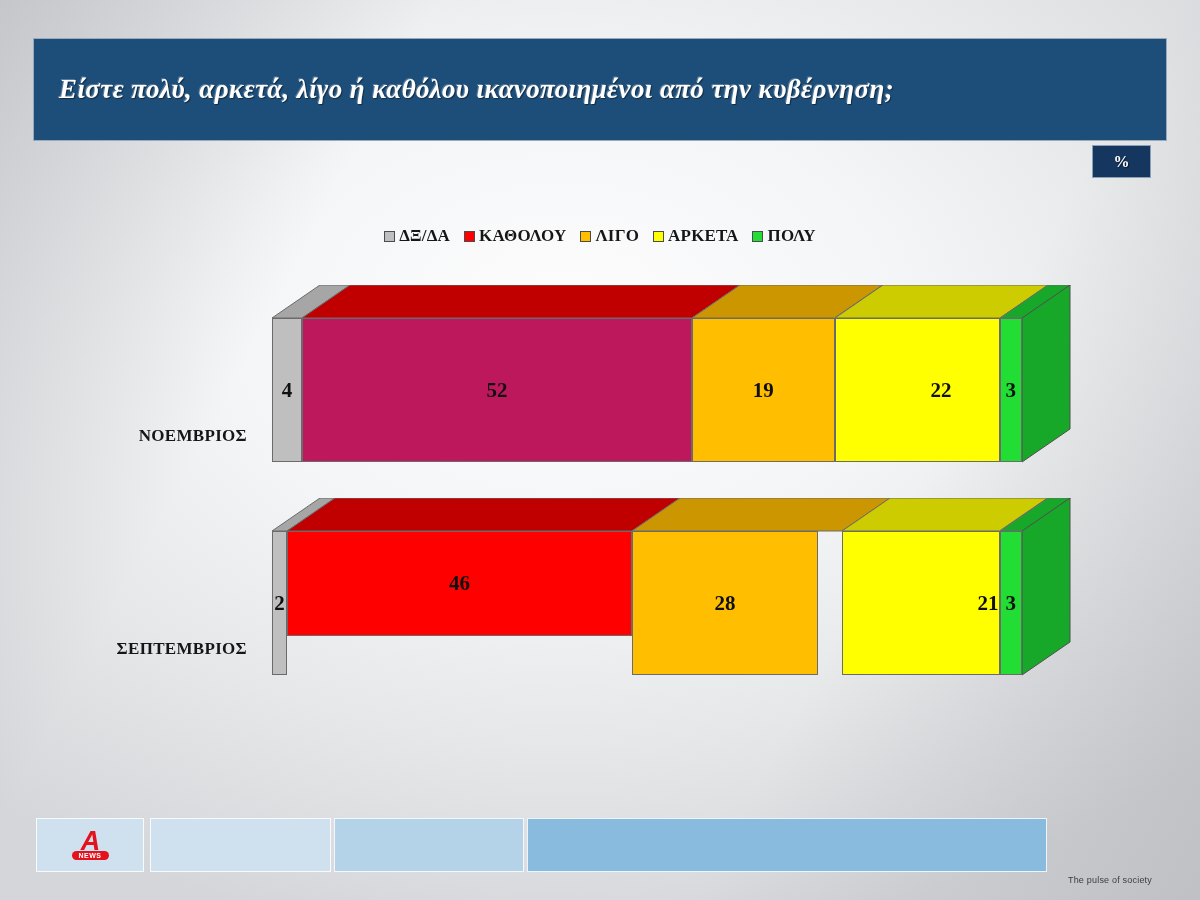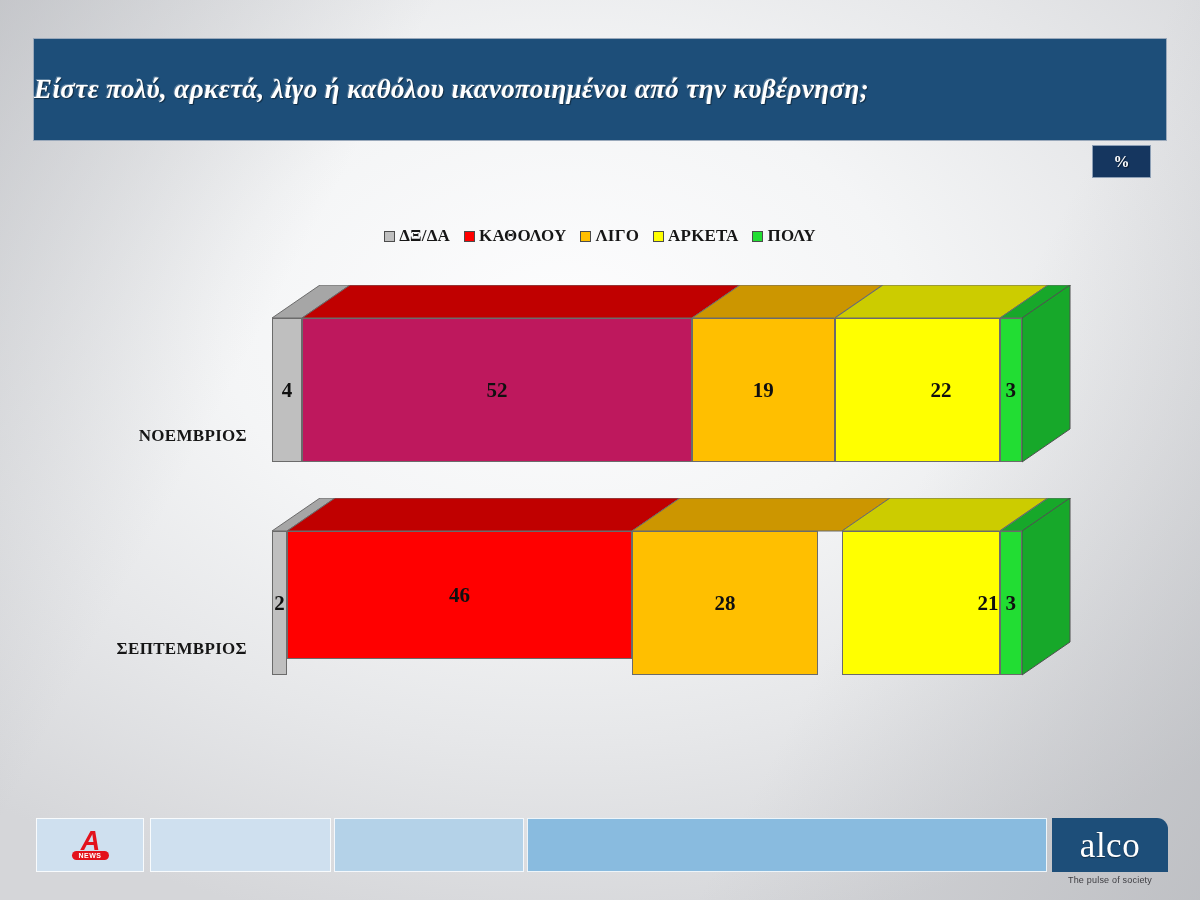--- a/index.html
+++ b/index.html
@@ -43,20 +43,21 @@
     box-sizing: border-box;
     display: flex;
     align-items: center;
   }
   #title-text {
     color: #ffffff;
     font-size: 27px;
     font-weight: bold;
     font-style: italic;
     letter-spacing: 0.4px;
+    margin-left: 25px;
     text-shadow: 1px 1px 1px rgba(0,0,0,0.45), -1px -1px 0 rgba(255,255,255,0.25);
   }
 
   
   #pct-badge {
     position: absolute;
     left: 1092px;
     top: 145px;
     width: 59px;
     height: 33px;
@@ -302,40 +303,37 @@
       </svg>
       <svg width="72.5" height="35" style="position: absolute; left: 999.5px; top: 498px;">
         <polygon points="0,33 48,0 70.5,0 22.5,33" fill="#17a82a" stroke="#6b6b6b" stroke-width="1"></polygon>
       </svg>
       <svg width="50" height="179" style="position: absolute; left: 1022px; top: 498px;">
         <polygon points="0,33 48,0 48,144 0,177" fill="#17a82a" stroke="#4f4f4f" stroke-width="1"></polygon>
       </svg>
       <div class="seg-front" style="left: 272px; top: 531px; width: 15px; height: 144px; background: rgb(191, 191, 191);">
         <span class="seg-value">2</span>
       </div>
-      <div class="seg-front" style="left: 287px; top: 531px; width: 345px; height: 128px; background: rgb(255, 0, 0);">
+      <div class="seg-front" style="left: 287px; top: 531px; width: 345px; height: 105px; background: rgb(255, 0, 0);">
         <span class="seg-value">46</span>
       </div>
       <div class="seg-front" style="left: 632px; top: 531px; width: 186px; height: 144px; background: rgb(255, 191, 0);">
         <span class="seg-value">28</span>
       </div>
       <div class="seg-front" style="left: 842px; top: 531px; width: 157.5px; height: 144px; background: rgb(255, 255, 0); justify-content: flex-end;">
         <span class="seg-value">21</span>
       </div>
       <div class="seg-front" style="left: 999.5px; top: 531px; width: 22.5px; height: 144px; background: rgb(34, 221, 51);">
         <span class="seg-value">3</span>
       </div>
     </div>
   </div>
 
 <div id="footer">
   <div id="alpha-logo-block">
     <div id="alpha-a">A</div>
     <div id="alpha-news">NEWS</div>
-  </div>
-  <div id="alco-logo">
-    <div id="alco-word">alco</div>
   </div>
   <div id="alco-tagline">The pulse of society</div>
 <div class="foot-block" style="left: 150px; width: 181px; background: rgb(207, 224, 239);"></div>
     <div class="foot-block" style="left: 334px; width: 190px; background: rgb(180, 210, 232);"></div>
     <div class="foot-block" style="left: 527px; width: 520px; background: rgb(137, 187, 223);"></div>
   </div>
 
 </body></html>

